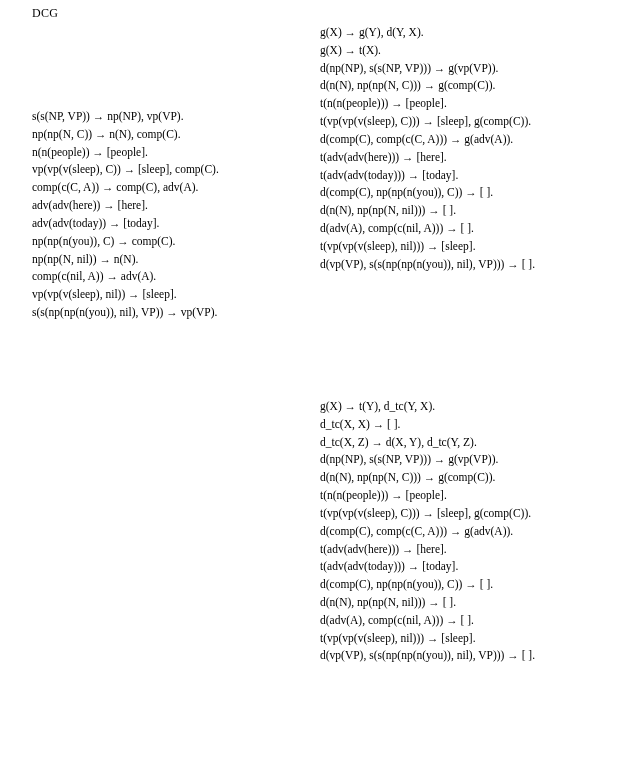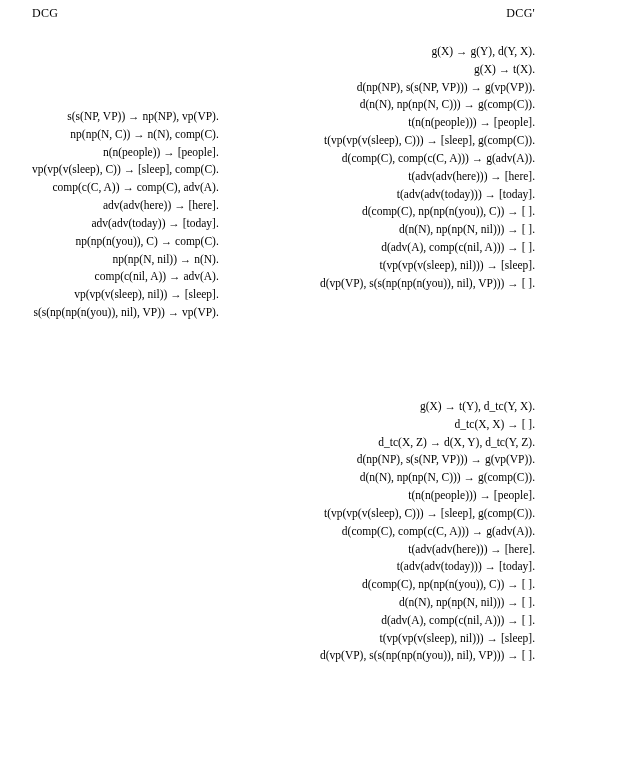--- a/index.html
+++ b/index.html
@@ -21,21 +21,21 @@
   .col-right { left: 320px; width: 310px; }
   .heading {
     font-size: 12px;
     letter-spacing: 0.3px;
     margin-bottom: 4px;
   }
   .rules {
     line-height: 1.55;
     white-space: pre;
   }
-  .block { position: absolute; text-align: right; }
+  .block { position: absolute; }
 </style>
 </head>
 <body>
 
 <div class="col col-left">
   <div class="block" style="top:6px;">
     <div class="heading">DCG</div>
   </div>
   <div class="block" style="top:108px;">
     <div class="rules">s(s(NP, VP)) → np(NP), vp(VP).
@@ -48,21 +48,20 @@
 np(np(n(you)), C) → comp(C).
 np(np(N, nil)) → n(N).
 comp(c(nil, A)) → adv(A).
 vp(vp(v(sleep), nil)) → [sleep].
 s(s(np(np(n(you)), nil), VP)) → vp(VP).</div>
   </div>
 </div>
 
 <div class="col col-right">
   <div class="block" style="top:6px;">
-    <div class="heading">DCG'</div>
     <div style="height:18px;"></div>
     <div class="rules">g(X) → g(Y), d(Y, X).
 g(X) → t(X).
 d(np(NP), s(s(NP, VP))) → g(vp(VP)).
 d(n(N), np(np(N, C))) → g(comp(C)).
 t(n(n(people))) → [people].
 t(vp(vp(v(sleep), C))) → [sleep], g(comp(C)).
 d(comp(C), comp(c(C, A))) → g(adv(A)).
 t(adv(adv(here))) → [here].
 t(adv(adv(today))) → [today].

